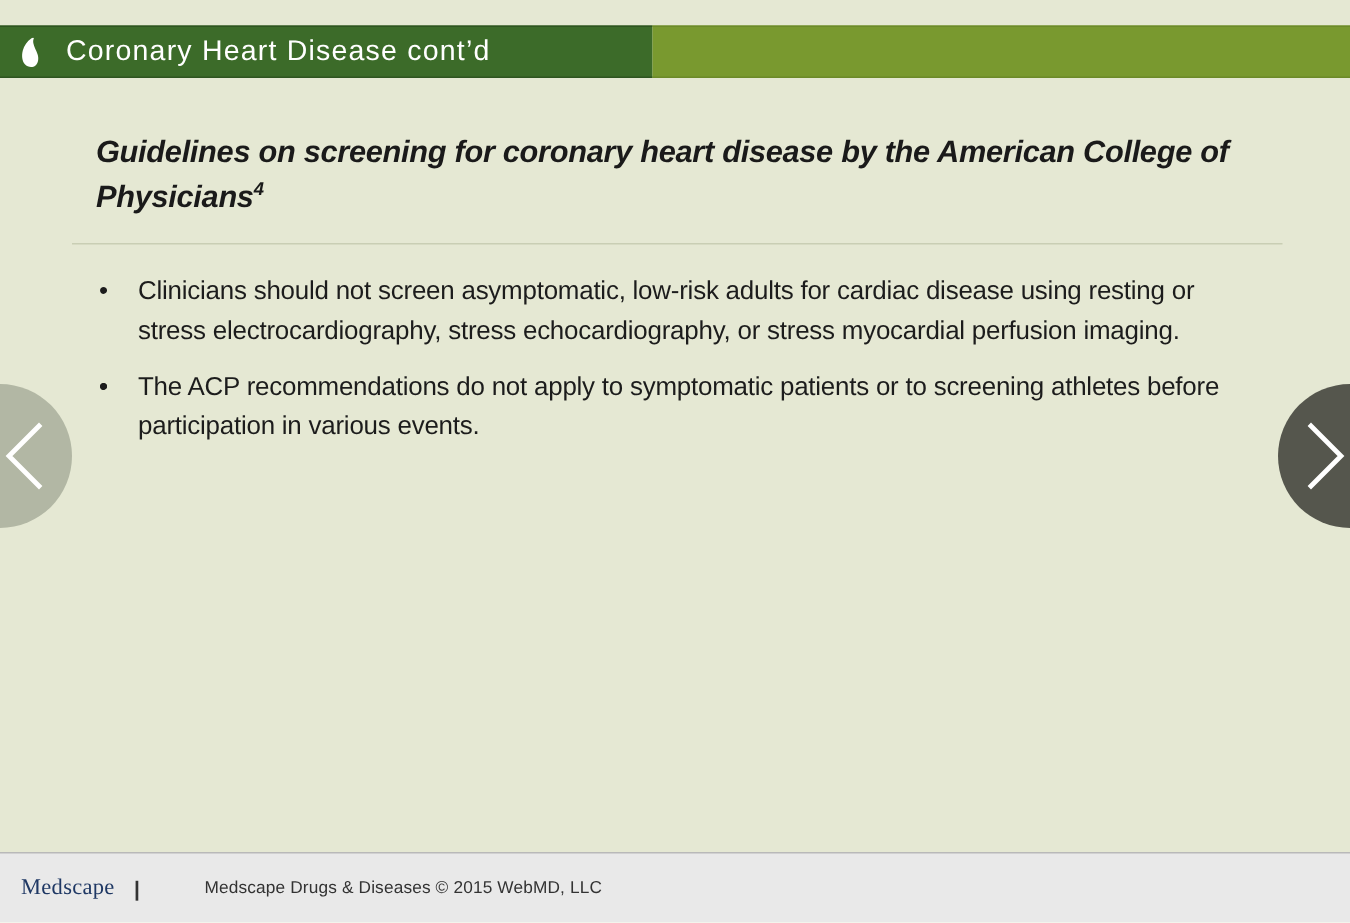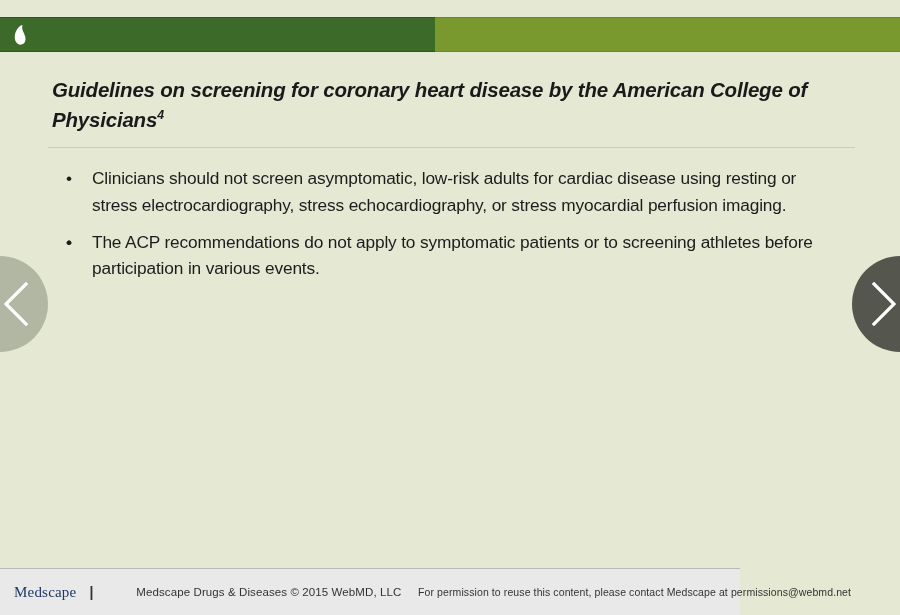--- a/index.html
+++ b/index.html
@@ -62,21 +62,21 @@
   }
 
   
   .content {
     position: absolute;
     left: 0;
     top: 52px;
     width: 900px;
   }
   .slide-title {
-    margin: 4px;
+    margin: 16px;
     padding: 19px 60px 0 48px;
     font-size: 20.5px;
     line-height: 1.45;
     font-weight: bold;
     font-style: italic;
     color: #1a1a1a;
     font-family: "Liberation Sans", sans-serif;
     letter-spacing: -0.2px;
   }
   .slide-title sup {
@@ -137,21 +137,21 @@
     display: block;
   }
   .nav-prev svg { margin-left: 34px; }
   .nav-next svg { margin-right: 34px; }
 
   
   .footer {
     position: absolute;
     left: 0;
     bottom: 0;
-    width: 740px;
+    width: 900px;
     height: 47px;
     background: #e9e9e9;
     border-top: 1px solid #b9b9b9;
     box-sizing: border-box;
   }
   .footer-inner {
     position: relative;
     height: 100%;
     display: flex;
     align-items: center;
@@ -188,20 +188,21 @@
 </head>
 <body>
 
 <div class="slide">
 
   <div class="header-bar">
     <div class="header-bar-dark">
       <svg class="header-icon" viewBox="0 0 14 20" aria-hidden="true">
         <path d="M7.8 0.6 C5.2 2.4 3.0 5.4 2.2 8.6 C1.3 12.0 1.7 15.6 3.6 17.8 C5.4 19.9 8.7 20.3 10.7 18.6 C12.6 17.0 12.9 14.0 12.1 11.3 C11.3 8.5 9.6 6.2 9.2 3.6 C9.0 2.4 9.2 1.4 9.6 0.4 C9.0 0.0 8.3 0.2 7.8 0.6 Z" fill="#ffffff"></path>
       </svg>
+      <span class="header-title">Coronary Heart Disease   cont’d</span>
     </div>
     <div class="header-bar-light"></div>
   </div>
 
   <div class="content">
 
     <h1 class="slide-title"><span>Guidelines on screening for coronary heart disease by the American College of Physicians</span><sup>4</sup></h1>
 
     <div class="title-rule"></div>
 
@@ -230,17 +231,16 @@
     <svg width="30" height="46" viewBox="0 0 30 46" aria-hidden="true">
       <polyline points="6,3 26,23 6,43" fill="none" stroke="#ffffff" stroke-width="3.2" stroke-linecap="square" stroke-linejoin="miter"></polyline>
     </svg>
   </div>
 
   <div class="footer">
     <div class="footer-inner">
       <span class="footer-logo">Medscape</span>
       <span class="footer-sep">|</span>
       <span class="footer-copy">Medscape Drugs &amp; Diseases © 2015  WebMD, LLC</span>
-      <span class="footer-permission">For permission to reuse this content,  please  contact  Medscape  at permissions@webmd.net</span>
     </div>
   </div>
 
 </div>
 
 </body></html>

